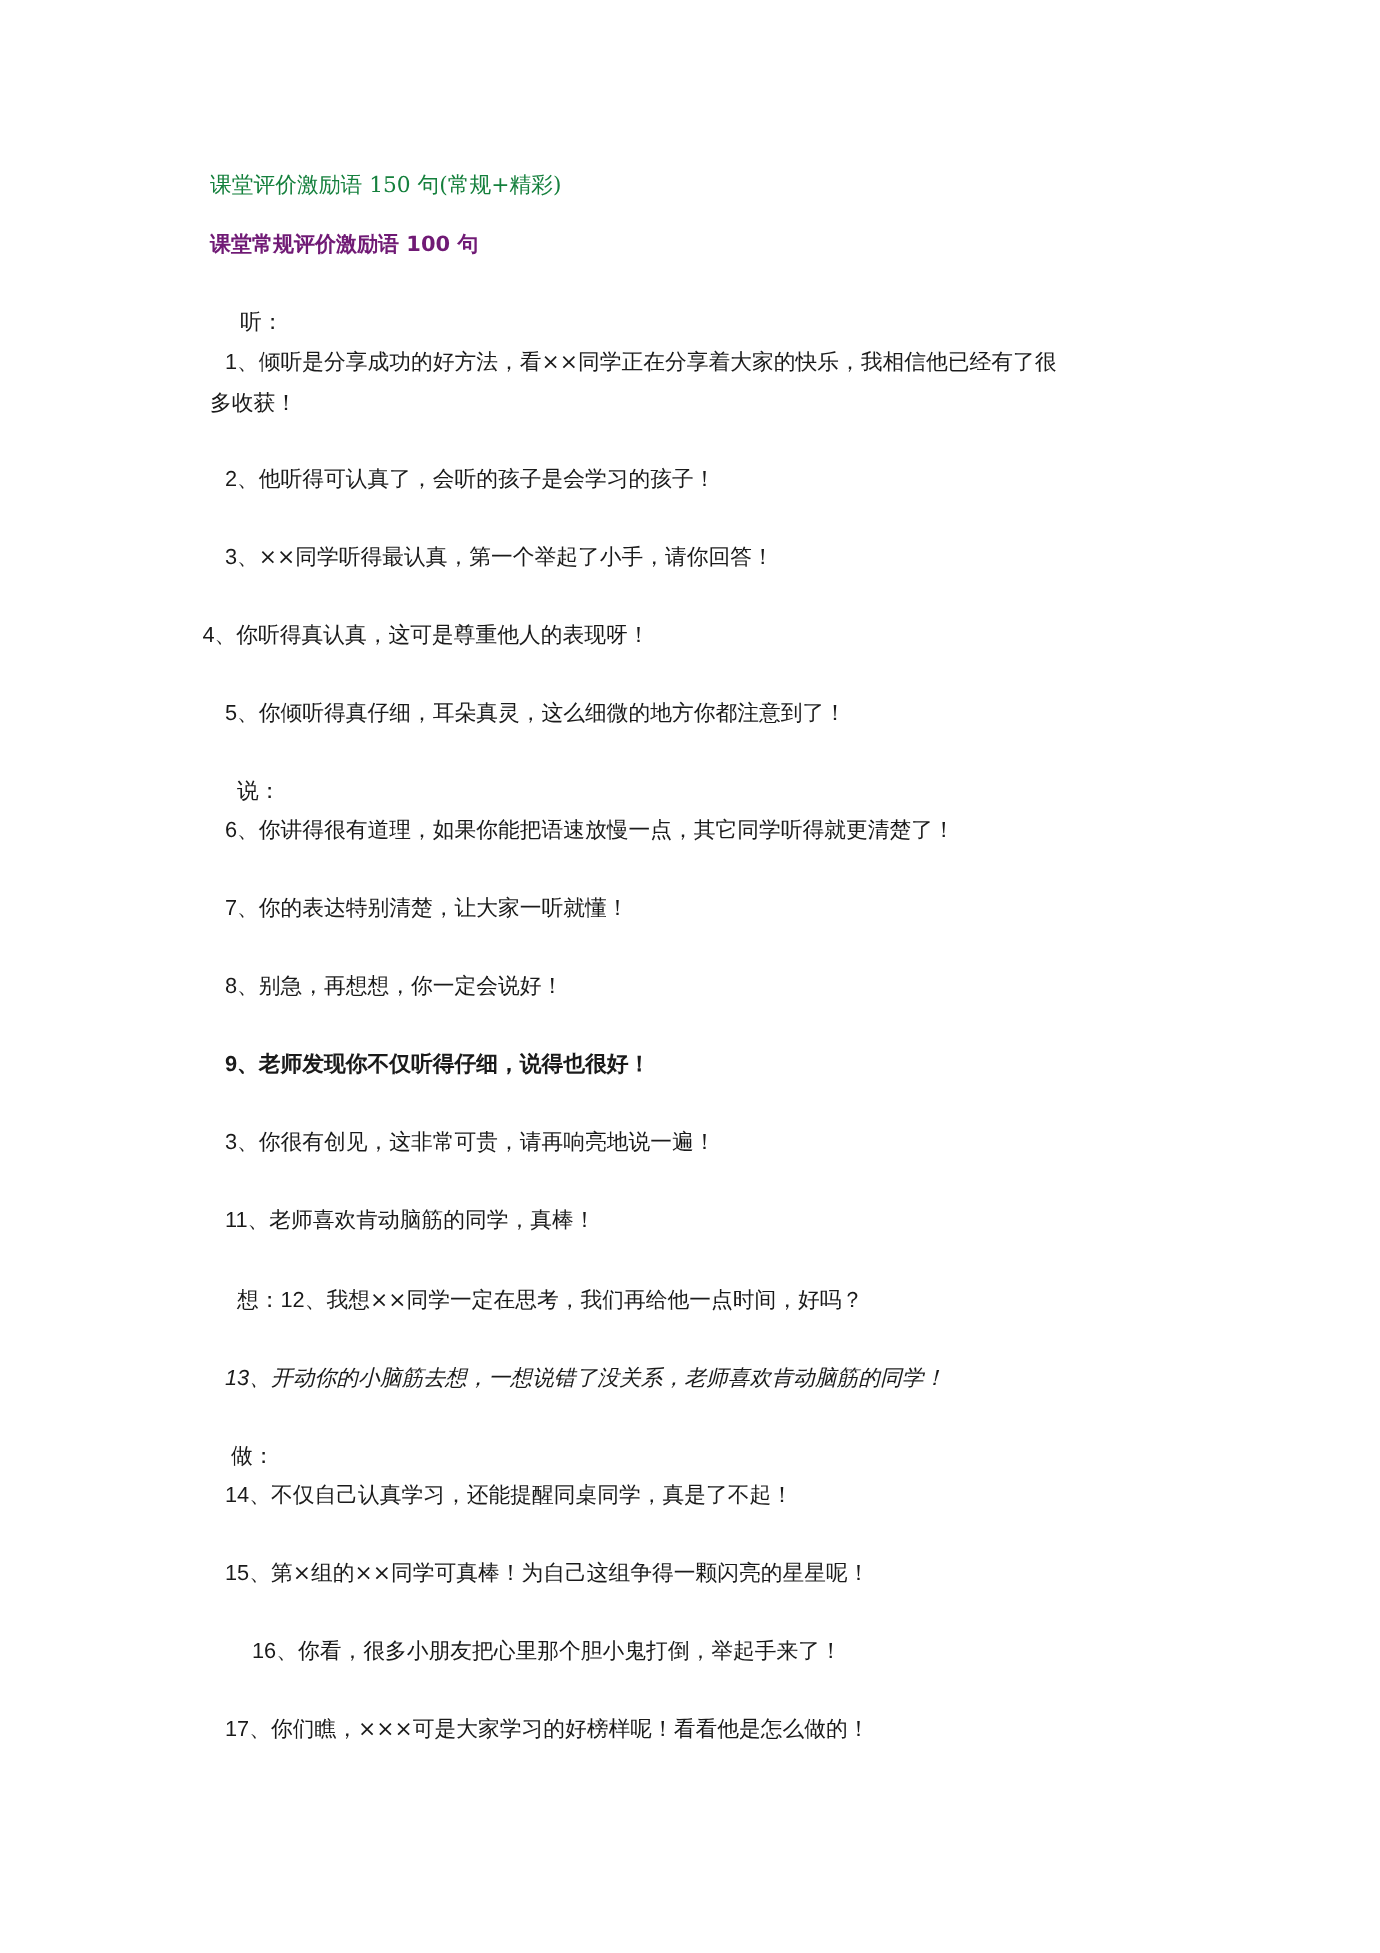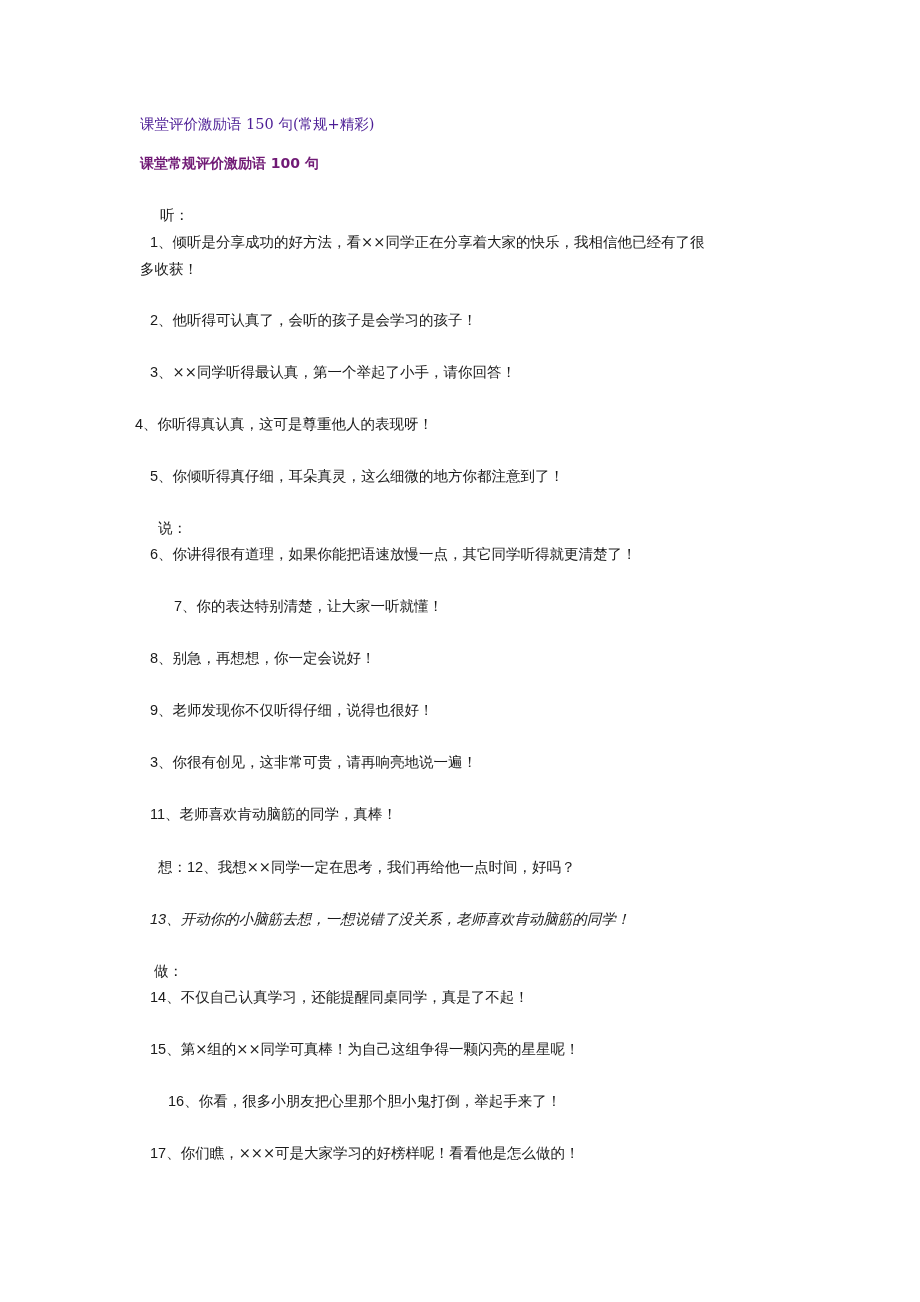--- a/index.html
+++ b/index.html
@@ -1,19 +1,19 @@
 <!DOCTYPE html>
 <html><head>
 <meta charset="utf-8">
 <style>
   html, body { margin: 0; padding: 0; background: #ffffff; }
   body { width: 920px; height: 1302px; position: relative; overflow: hidden;
          font-family: "DejaVu Serif", "Liberation Serif", serif; color: #1a1a1a; }
   .line { position: absolute; font-size: 14.5px; line-height: 20px; white-space: nowrap; }
-  .title { left: 140px; top: 114px; color: #4c1d95; }
+  .title { left: 140px; top: 114px; color: #15803d; }
   .subtitle { left: 140px; top: 153px; font-weight: bold; font-family: "DejaVu Sans", "Liberation Sans", sans-serif; font-size: 14px; color: #701a75; }
   .num { font-family: "Liberation Sans", sans-serif; }
 </style>
 </head>
 <body>
 
 <div>
   <div class="line title">课堂评价激励语 150 句(常规+精彩)</div>
   <div class="line subtitle">课堂常规评价激励语 100 句</div>
 
@@ -35,27 +35,27 @@
   </div>
   <div class="line" style="left:150px; top:466px;">
     <span class="num">5、</span><span>你倾听得真仔细，耳朵真灵，这么细微的地方你都注意到了！</span>
   </div>
 
   <div class="line" style="left:158px; top:518px;">说：</div>
 
   <div class="line" style="left:150px; top:544px;">
     <span class="num">6、</span><span>你讲得很有道理，如果你能把语速放慢一点，其它同学听得就更清楚了！</span>
   </div>
-  <div class="line" style="left:150px; top:596px;margin-left:24px;">
+  <div class="line" style="left:150px; top:596px;">
     <span class="num">7、</span><span>你的表达特别清楚，让大家一听就懂！</span>
   </div>
   <div class="line" style="left:150px; top:648px;">
     <span class="num">8、</span><span>别急，再想想，你一定会说好！</span>
   </div>
-  <div class="line" style="left:150px; top:700px;">
+  <div class="line" style="left:150px; top:700px;font-weight:bold;">
     <span class="num">9、</span><span>老师发现你不仅听得仔细，说得也很好！</span>
   </div>
   <div class="line" style="left:150px; top:752px;">
     <span class="num">3、</span><span>你很有创见，这非常可贵，请再响亮地说一遍！</span>
   </div>
   <div class="line" style="left:150px; top:804px;">
     <span class="num">11、</span><span>老师喜欢肯动脑筋的同学，真棒！</span>
   </div>
 
   <div class="line" style="left:158px; top:857px;">

